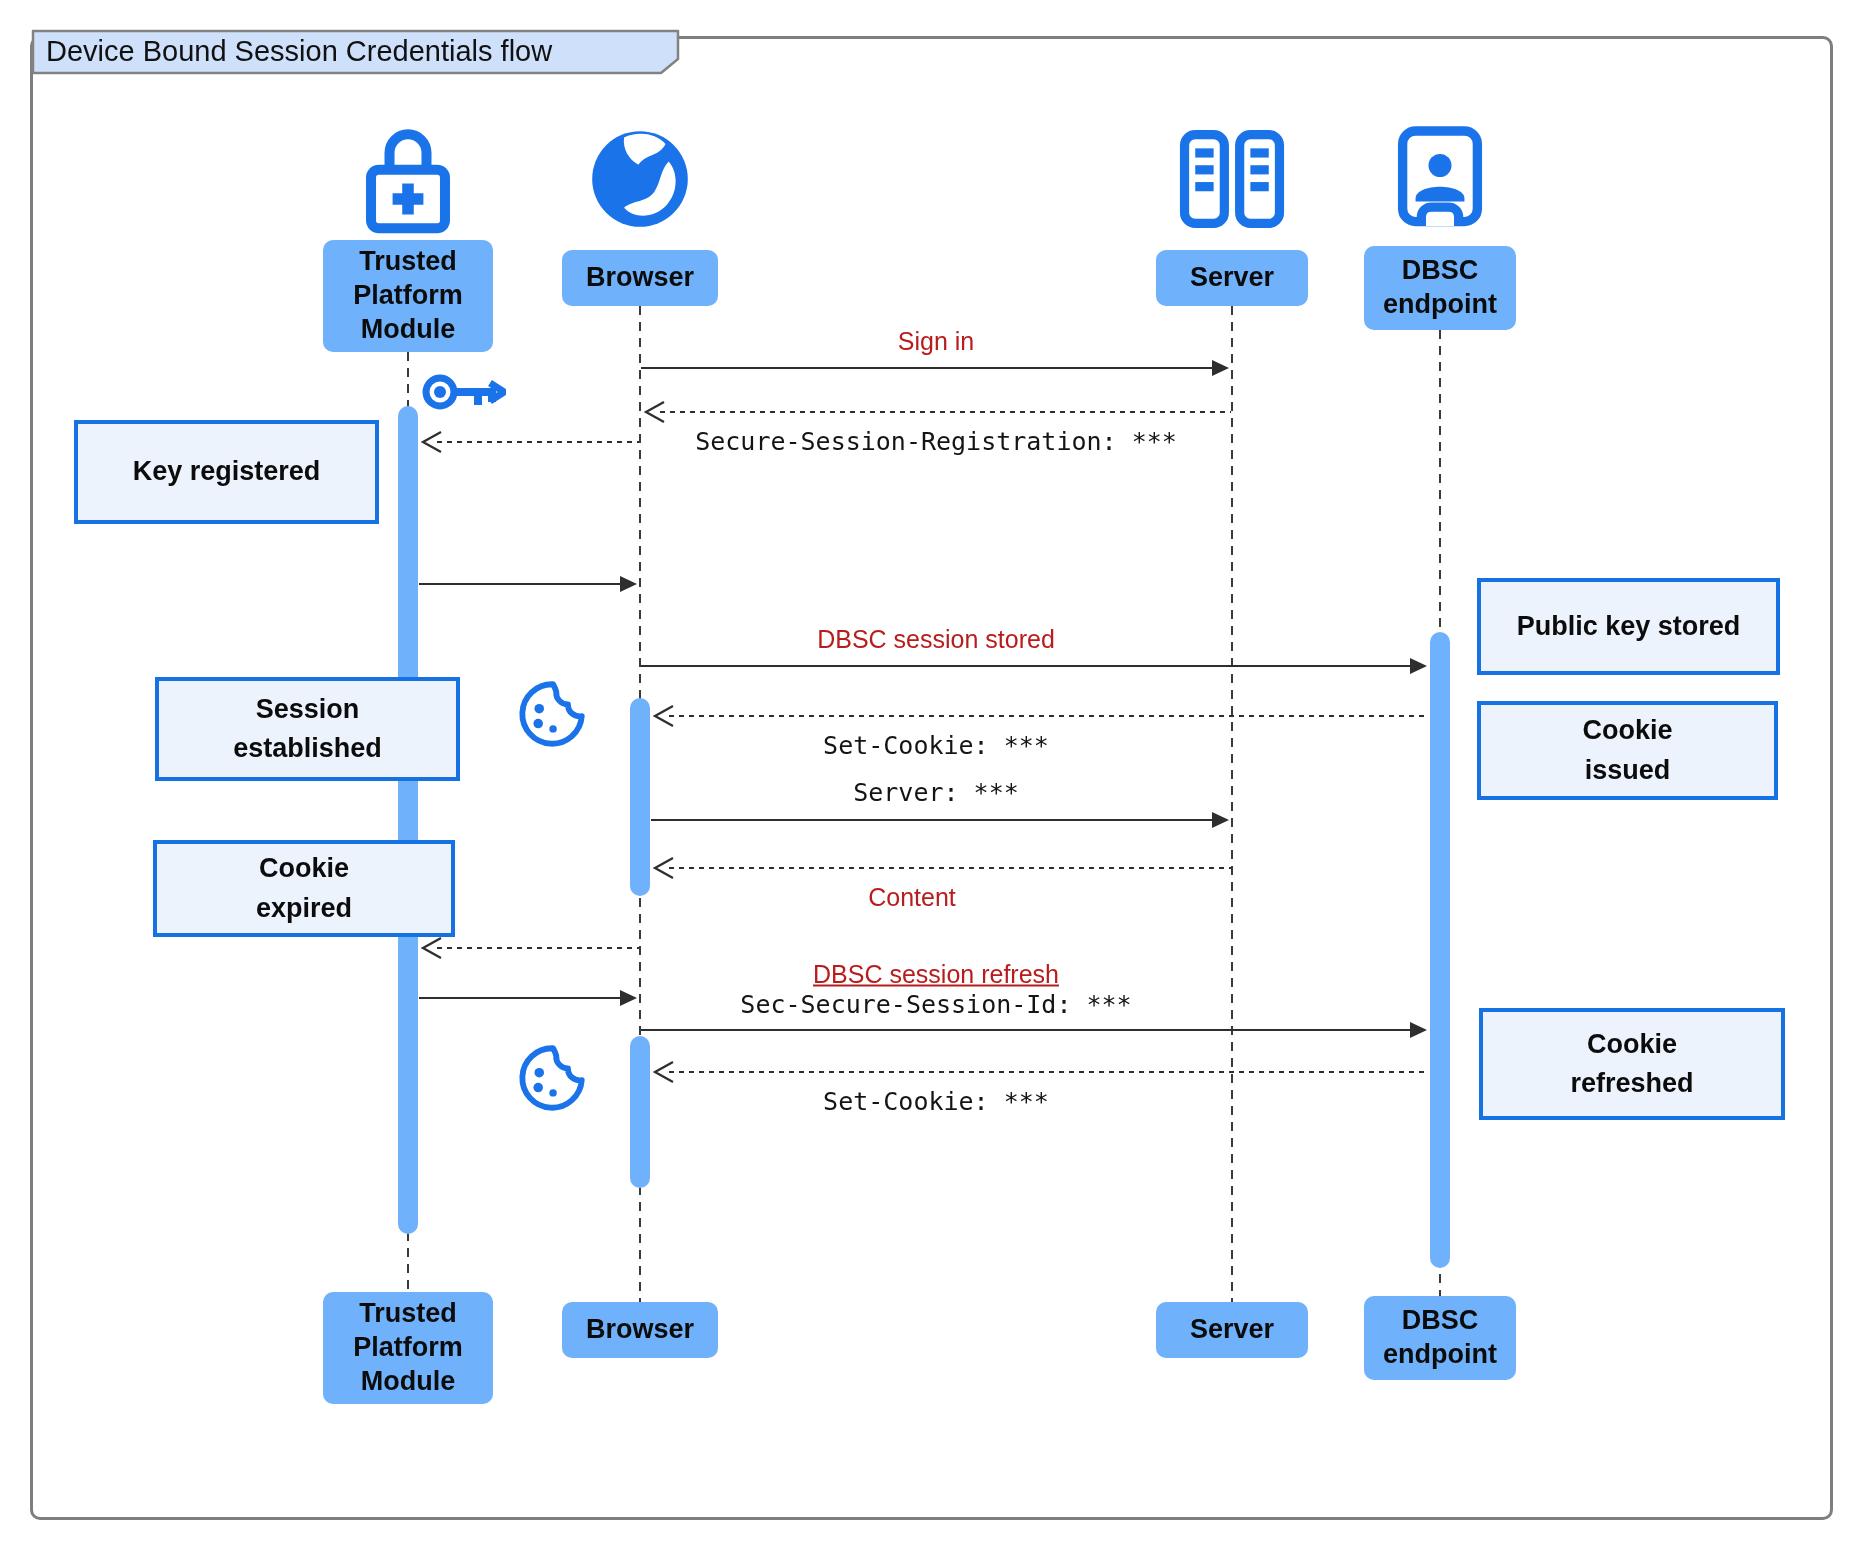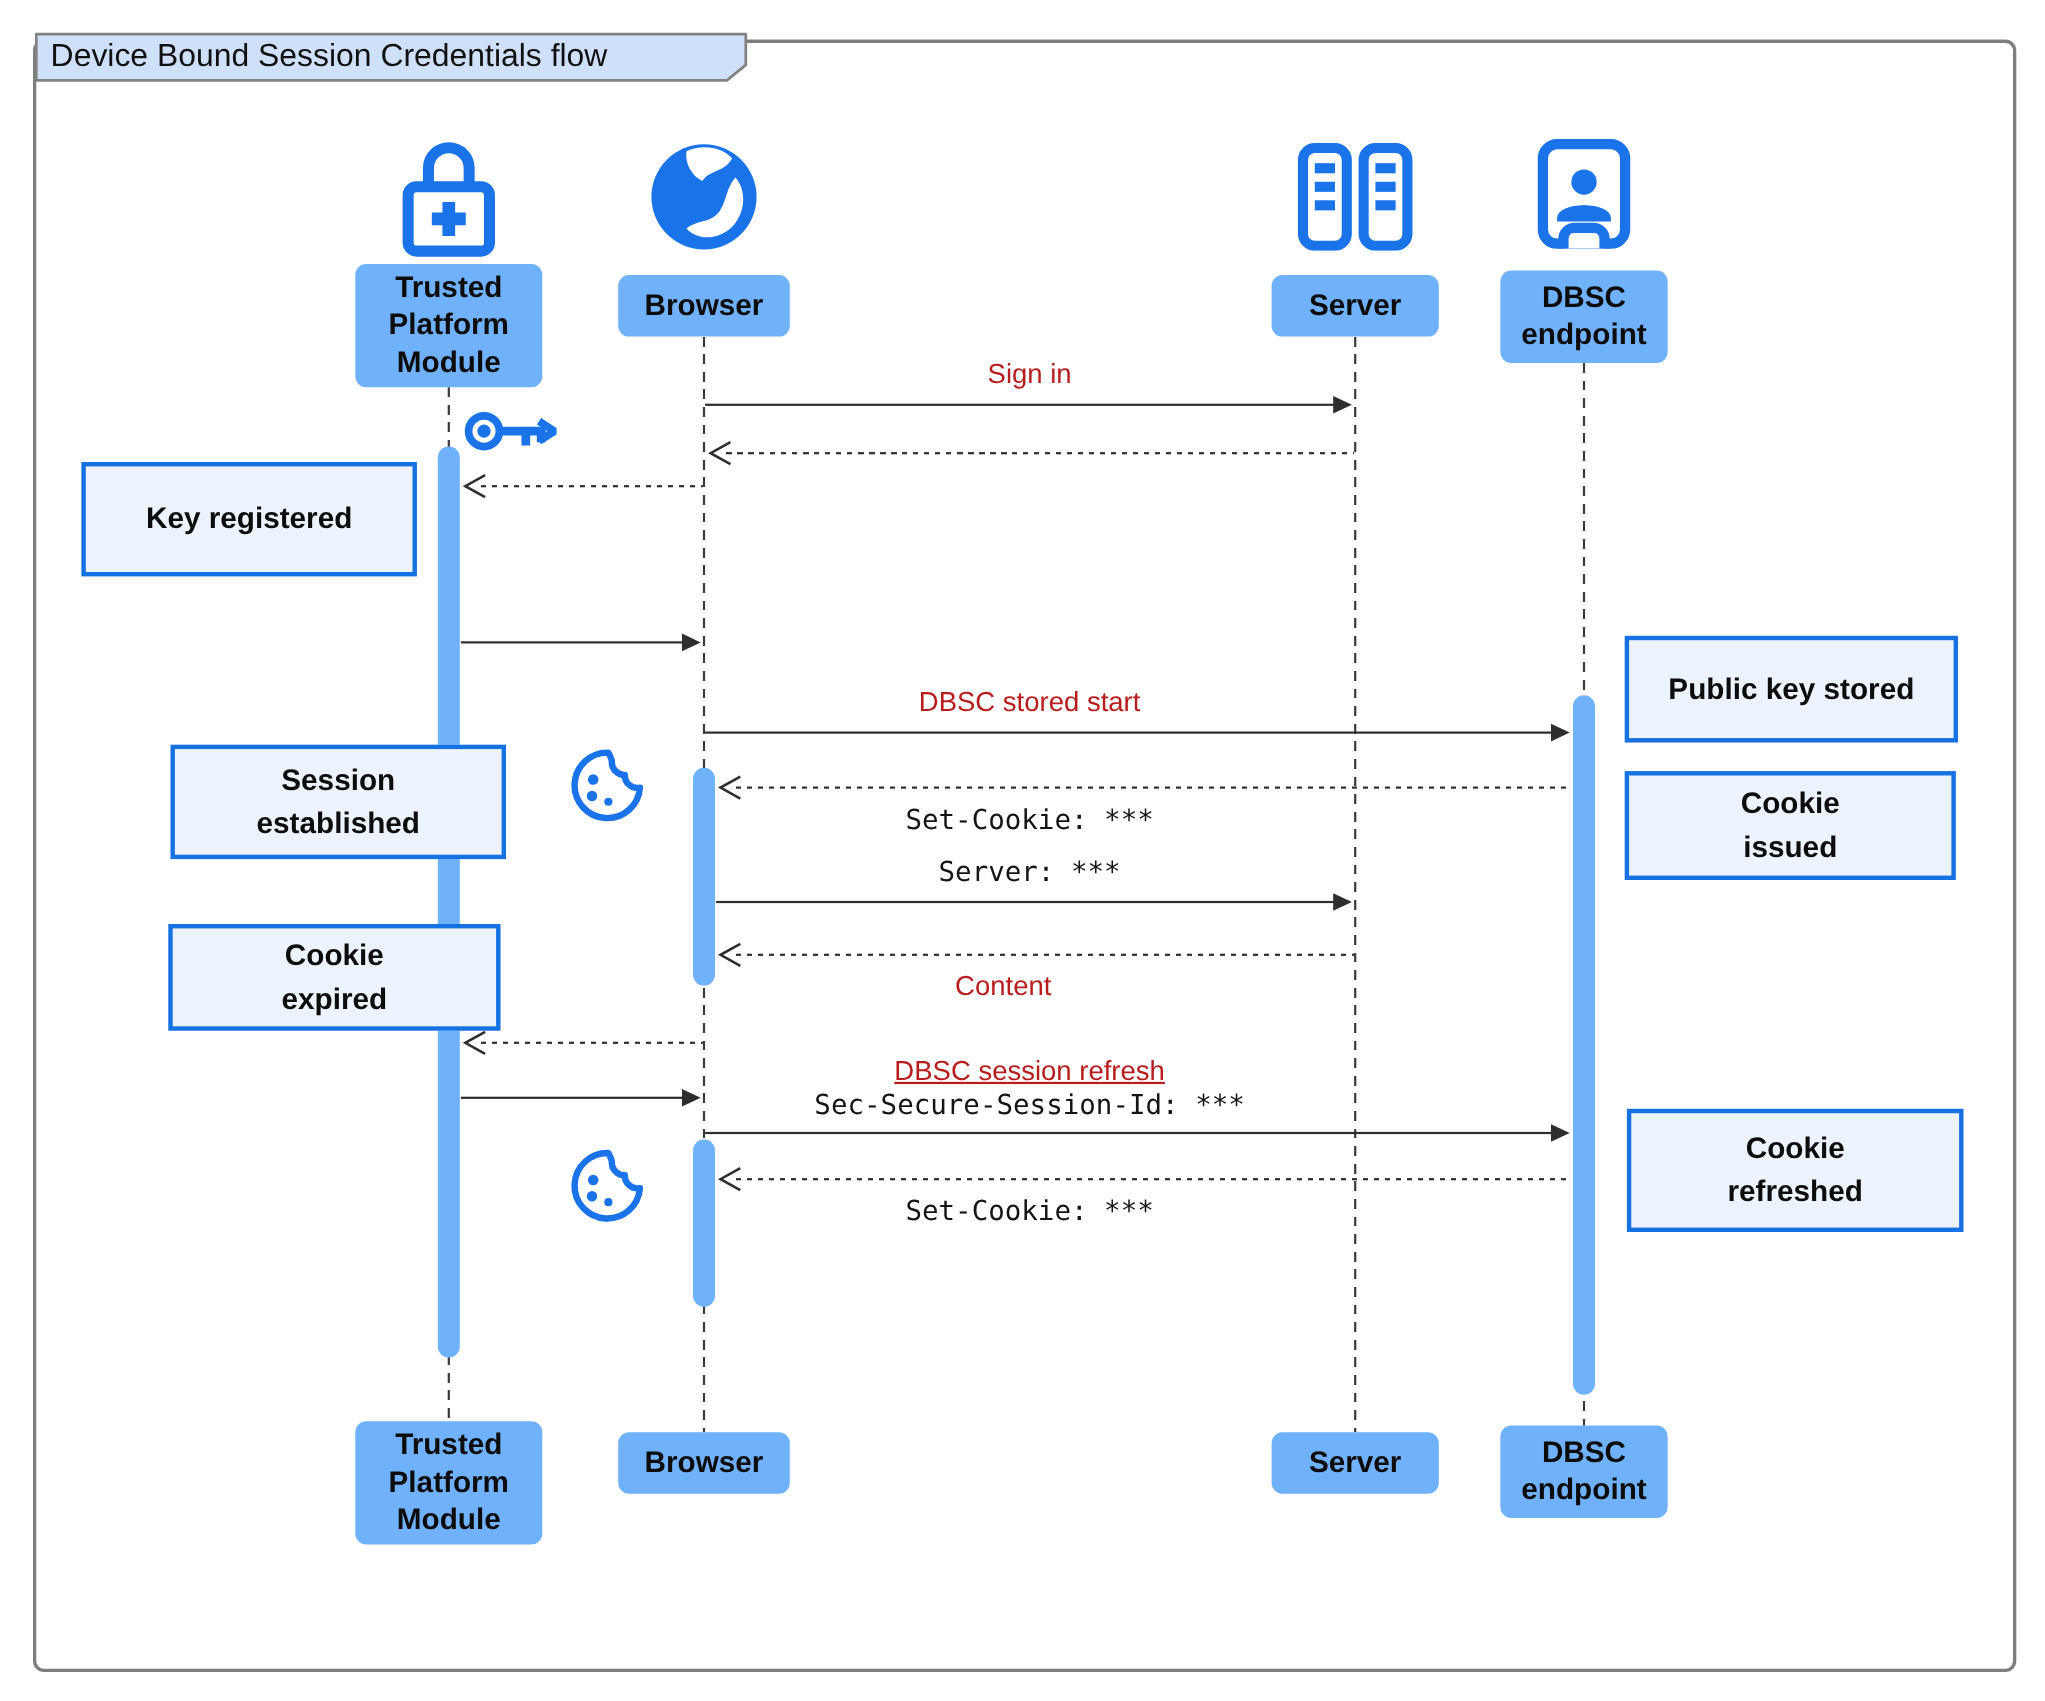--- a/index.html
+++ b/index.html
@@ -40,29 +40,30 @@
     <div class="act-bar" style="left: 1430px; top: 632px; height: 636px;"></div>
     <div class="act-bar" style="left: 630px; top: 698px; height: 198px;"></div>
     <div class="act-bar" style="left: 630px; top: 1036px; height: 152px;"></div>
     <div class="msg-line-solid" style="left: 641px; top: 367px; width: 573px;"></div>
     <div class="head-filled" style="left: 1212px; top: 360px;"></div>
     <div class="msg-label sans" style="left: 936px; top: 341px;">Sign in</div>
     <div class="msg-line-dashed" style="left: 660px; top: 411px; width: 571px;"></div>
     <div class="head-open" style="left: 640px; top: 399px;"><svg width="26" height="26" viewBox="0 0 26 26">
         <path d="M24 3 L6 13 L24 23" fill="none" stroke="#2e2e2e" stroke-width="2.3"></path>
       </svg></div>
+    <div class="msg-label mono" style="left: 936px; top: 441px;">Secure-Session-Registration: ***</div>
     <div class="msg-line-dashed" style="left: 437px; top: 441px; width: 202px;"></div>
     <div class="head-open" style="left: 417px; top: 429px;"><svg width="26" height="26" viewBox="0 0 26 26">
         <path d="M24 3 L6 13 L24 23" fill="none" stroke="#2e2e2e" stroke-width="2.3"></path>
       </svg></div>
     <div class="msg-line-solid" style="left: 419px; top: 583px; width: 203px;"></div>
     <div class="head-filled" style="left: 620px; top: 576px;"></div>
     <div class="msg-line-solid" style="left: 641px; top: 665px; width: 771px;"></div>
     <div class="head-filled" style="left: 1410px; top: 658px;"></div>
-    <div class="msg-label sans" style="left: 936px; top: 639px;">DBSC stored start</div>
+    <div class="msg-label sans" style="left: 936px; top: 639px;">DBSC session stored</div>
     <div class="msg-line-dashed" style="left: 669px; top: 715px; width: 760px;"></div>
     <div class="head-open" style="left: 649px; top: 703px;"><svg width="26" height="26" viewBox="0 0 26 26">
         <path d="M24 3 L6 13 L24 23" fill="none" stroke="#2e2e2e" stroke-width="2.3"></path>
       </svg></div>
     <div class="msg-label mono" style="left: 936px; top: 745px;">Set-Cookie: ***</div>
     <div class="msg-line-solid" style="left: 651px; top: 819px; width: 563px;"></div>
     <div class="head-filled" style="left: 1212px; top: 812px;"></div>
     <div class="msg-label mono" style="left: 936px; top: 792px;">Server: ***</div>
     <div class="msg-line-dashed" style="left: 669px; top: 867px; width: 562px;"></div>
     <div class="head-open" style="left: 649px; top: 855px;"><svg width="26" height="26" viewBox="0 0 26 26">

